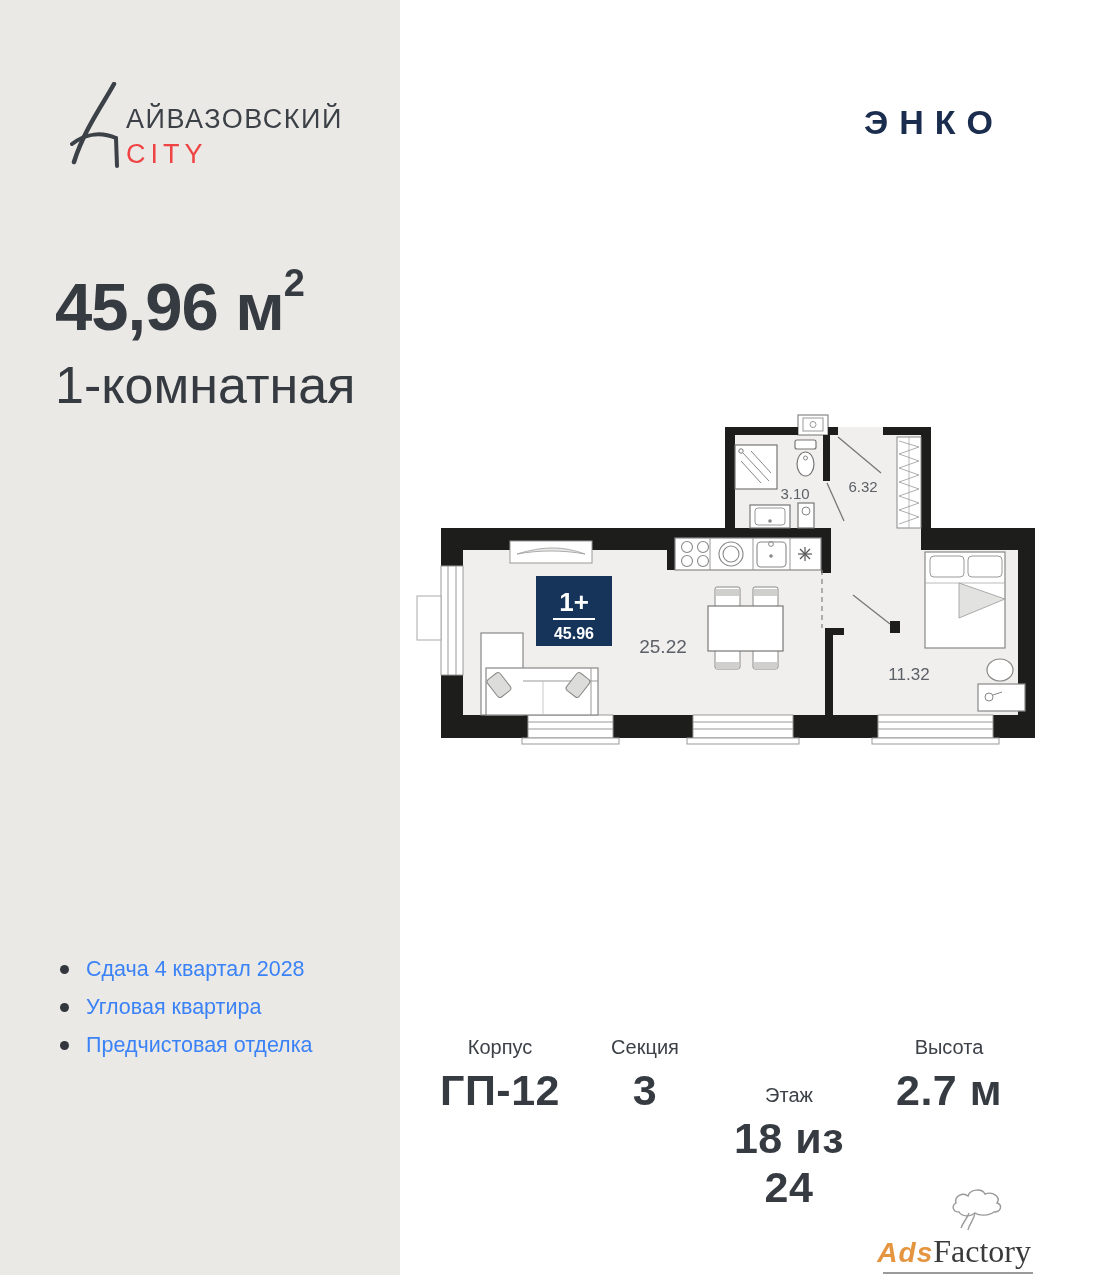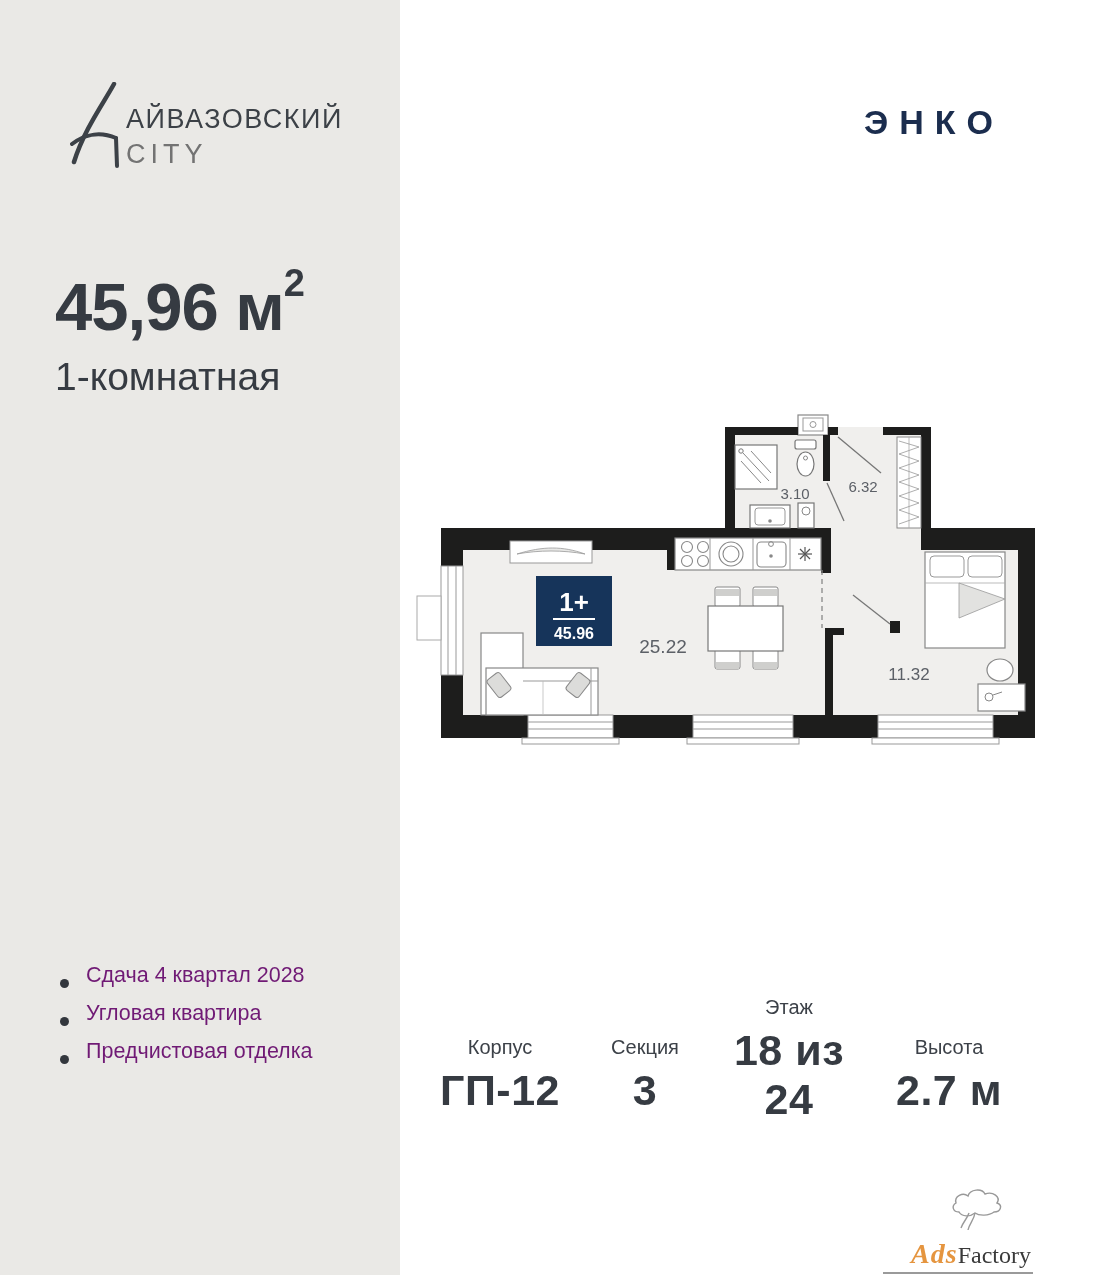--- a/index.html
+++ b/index.html
@@ -4,55 +4,55 @@
 <style>
   html,body{margin:0;padding:0;background:#ffffff;}
   .canvas{position:relative;width:1035px;height:1280px;background:#ffffff;overflow:hidden;
           font-family:"Liberation Sans",sans-serif;color:#3a3f45;}
   .gray-panel{position:absolute;left:0;top:0;width:400px;height:1275px;background:#eae9e6;}
 
   
   .brand{position:absolute;left:70px;top:82px;width:320px;height:110px;}
   .a-mark{position:absolute;left:0;top:0;}
   .brand-line1{position:absolute;left:56px;top:22px;font-size:27px;letter-spacing:1.5px;color:#3c4147;}
-  .brand-line2{position:absolute;left:56px;top:57px;font-size:27px;letter-spacing:5px;color:#737373;}
+  .brand-line2{position:absolute;left:56px;top:57px;font-size:27px;letter-spacing:5px;color:#ef4444;}
 
   
   .enko{position:absolute;left:864px;top:103px;font-size:34px;font-weight:bold;
         letter-spacing:11px;color:#1b2d4e;text-align:right;}
 
   
   .area-title{position:absolute;left:55px;top:262px;font-size:67px;font-weight:bold;color:#363b42;letter-spacing:-1px;}
   .area-title sup{font-size:38px;vertical-align:34px;letter-spacing:0;}
-  .rooms-title{position:absolute;left:55px;top:355px;font-size:39px;font-weight:400;color:#363b42;}
+  .rooms-title{position:absolute;left:55px;top:355px;font-size:52px;font-weight:400;color:#363b42;}
 
   
   .features{position:absolute;left:60px;top:950px;}
-  .feature{display:flex;align-items:flex-end;height:38px;font-size:21.5px;font-weight:500;color:#701a75;}
+  .feature{display:flex;align-items:center;height:38px;font-size:21.5px;font-weight:500;color:#3b82f6;}
   .dot{width:9px;height:9px;border-radius:50%;background:#33373d;margin-right:17px;flex:0 0 auto;}
 
   
   .spec{position:absolute;text-align:center;}
   .spec .label{font-size:20px;color:#3c4148;}
   .spec .value{font-size:43px;font-weight:600;color:#363b42;margin-top:7px;letter-spacing:0.5px;}
   .spec1{left:430px;top:1036px;width:140px;}
   .spec2{left:585px;top:1036px;width:120px;}
-  .spec3{left:705px;top:996px;width:168px;}
+  .spec3{left:705px;top:1084px;width:168px;}
   .spec4{left:865px;top:1036px;width:168px;text-align:center;}
 
   
   .plan{position:absolute;left:413px;top:413px;}
 
   
   .watermark{position:absolute;right:2px;bottom:2px;width:152px;height:96px;}
   .wm-cloud{position:absolute;right:28px;top:0;}
   .wm-text{position:absolute;right:2px;bottom:8px;white-space:nowrap;}
-  .wm-ads{font-family:Liberation Serif, serif;font-weight:bold;font-size:28px;color:#e5953f;
+  .wm-ads{font-family:Liberation Sans, sans-serif;font-weight:bold;font-size:28px;color:#e5953f;
           letter-spacing:1px;font-style:italic;}
-  .wm-factory{font-family:"Liberation Serif",serif;font-size:24px;color:#3a3a3a;}
+  .wm-factory{font-family:"Liberation Serif",serif;font-size:32px;color:#3a3a3a;}
   .wm-line{position:absolute;right:0;bottom:4px;width:150px;border-bottom:2px solid #9a9a9a;}
 
   svg text{font-family:"Liberation Sans",sans-serif;}
 </style>
 </head>
 <body>
 
 <div class="canvas">
   <div class="gray-panel"></div>
 

